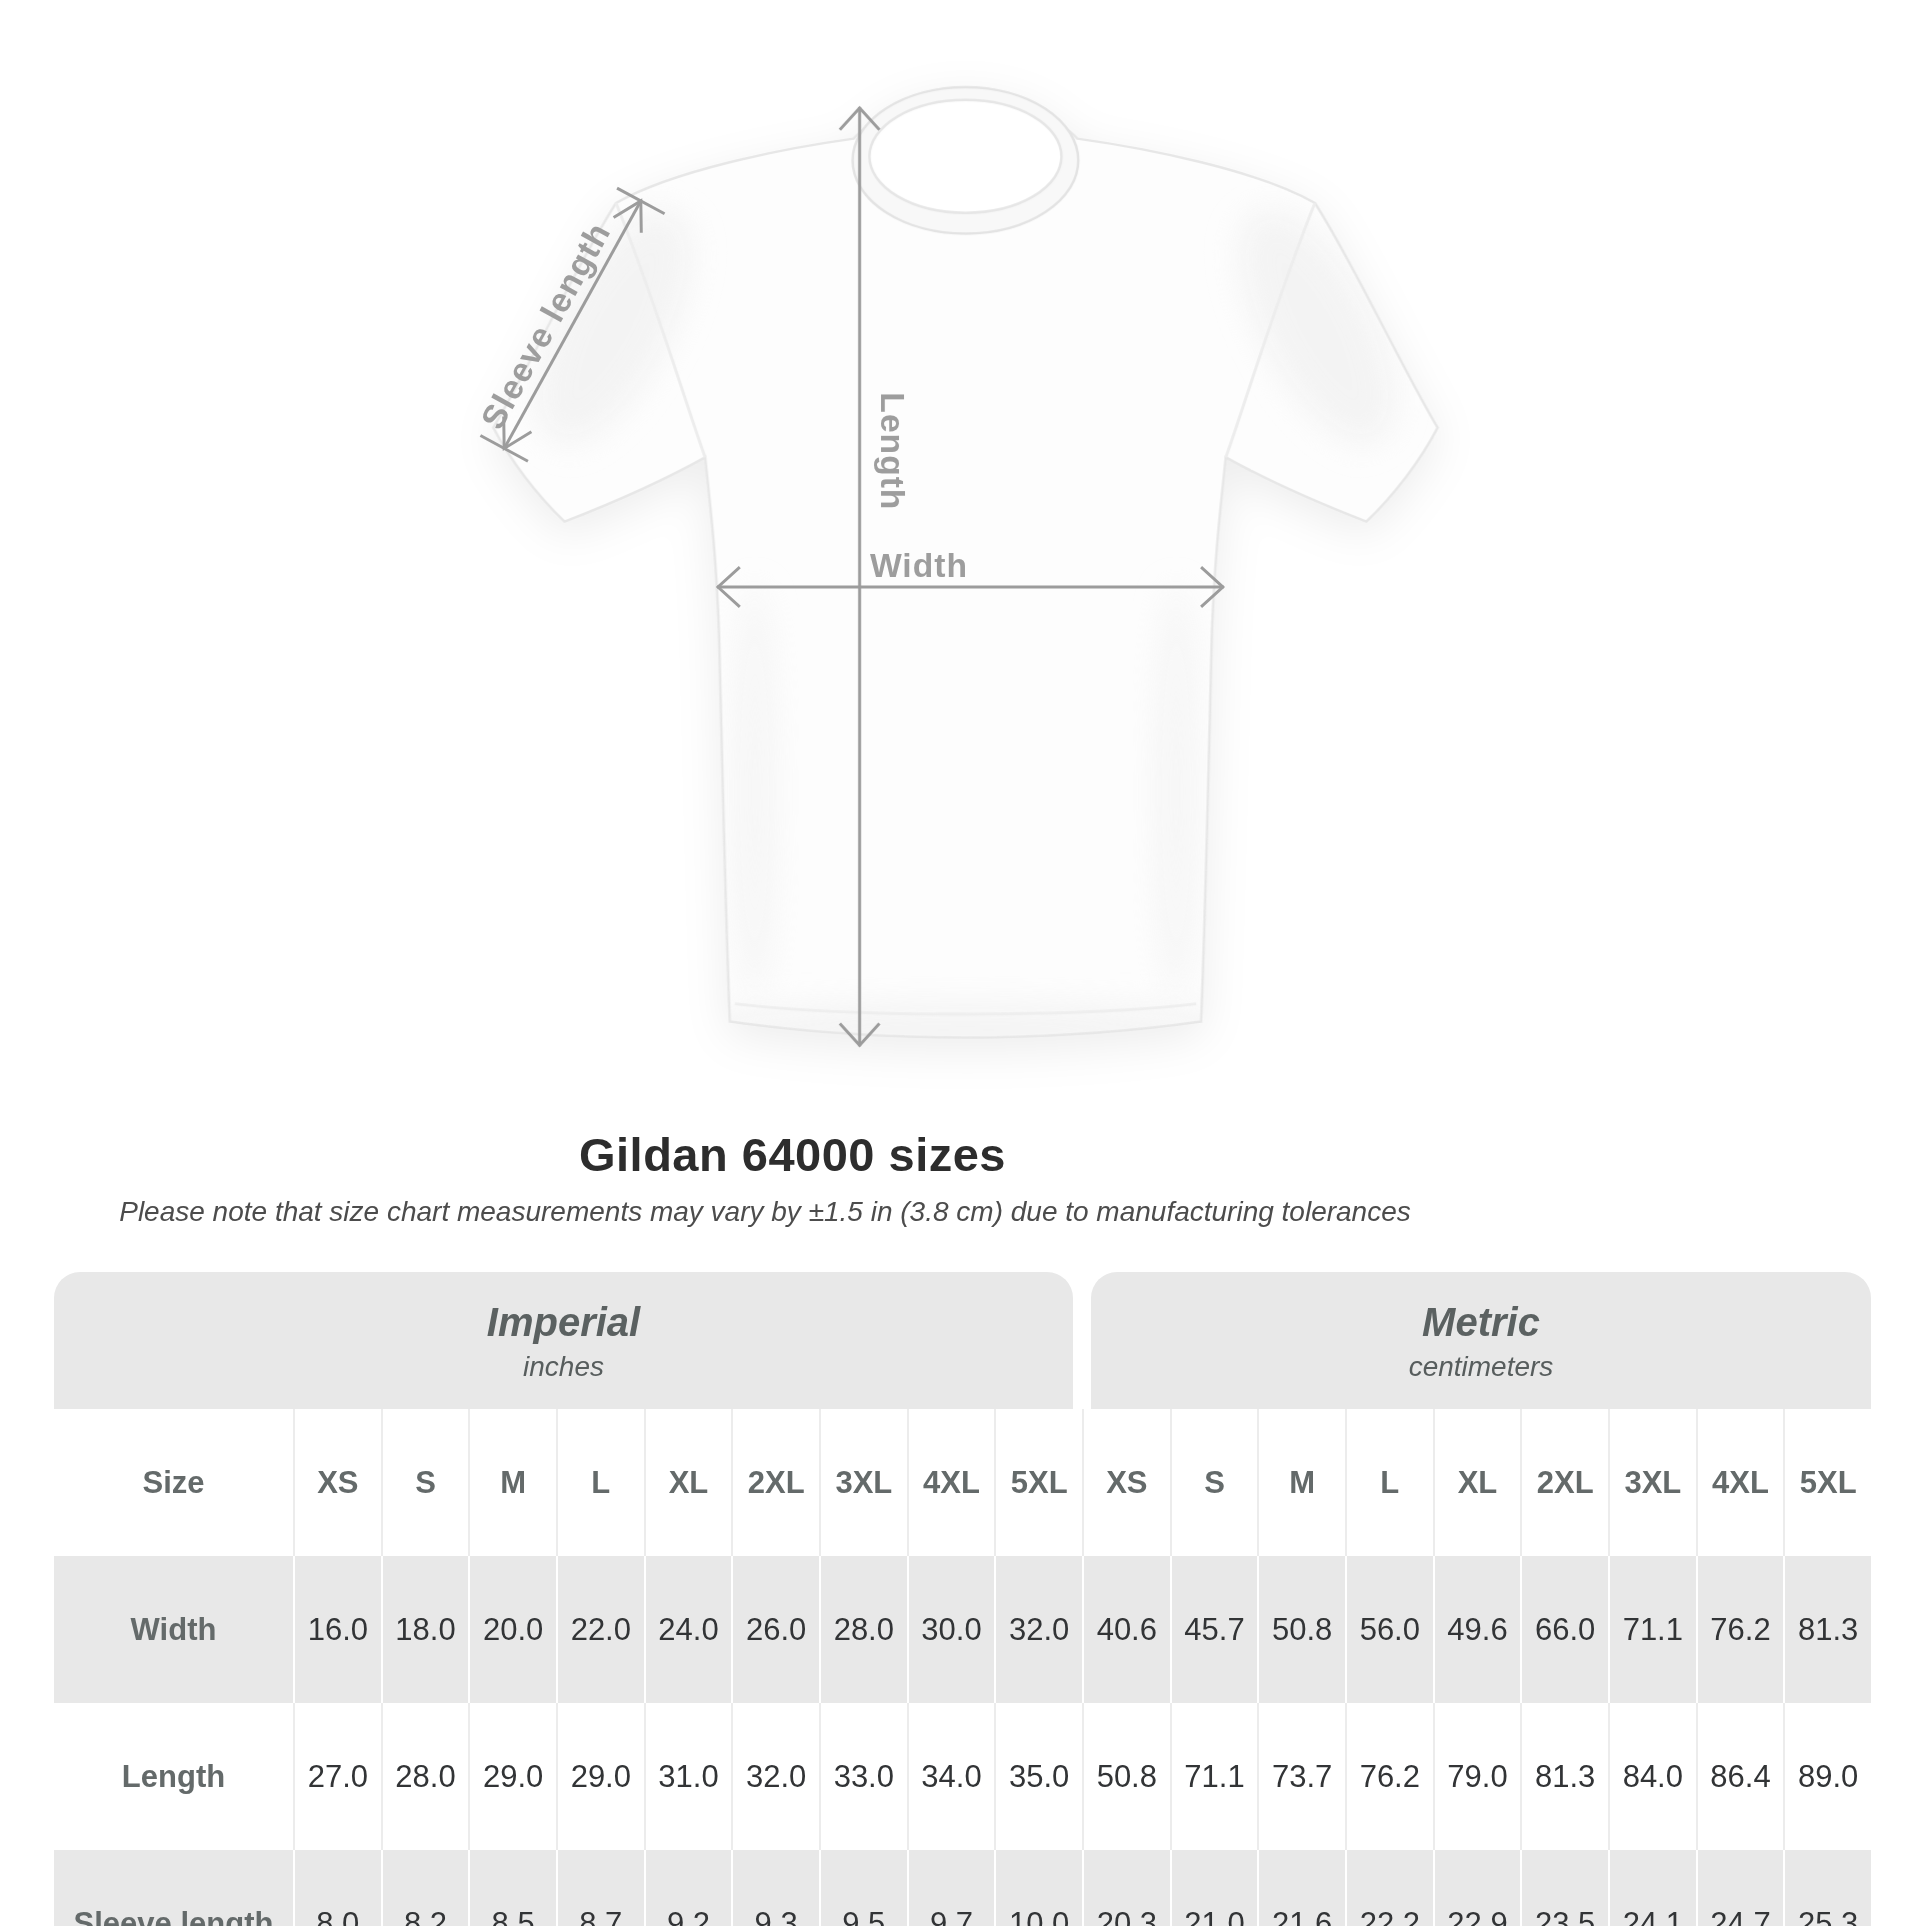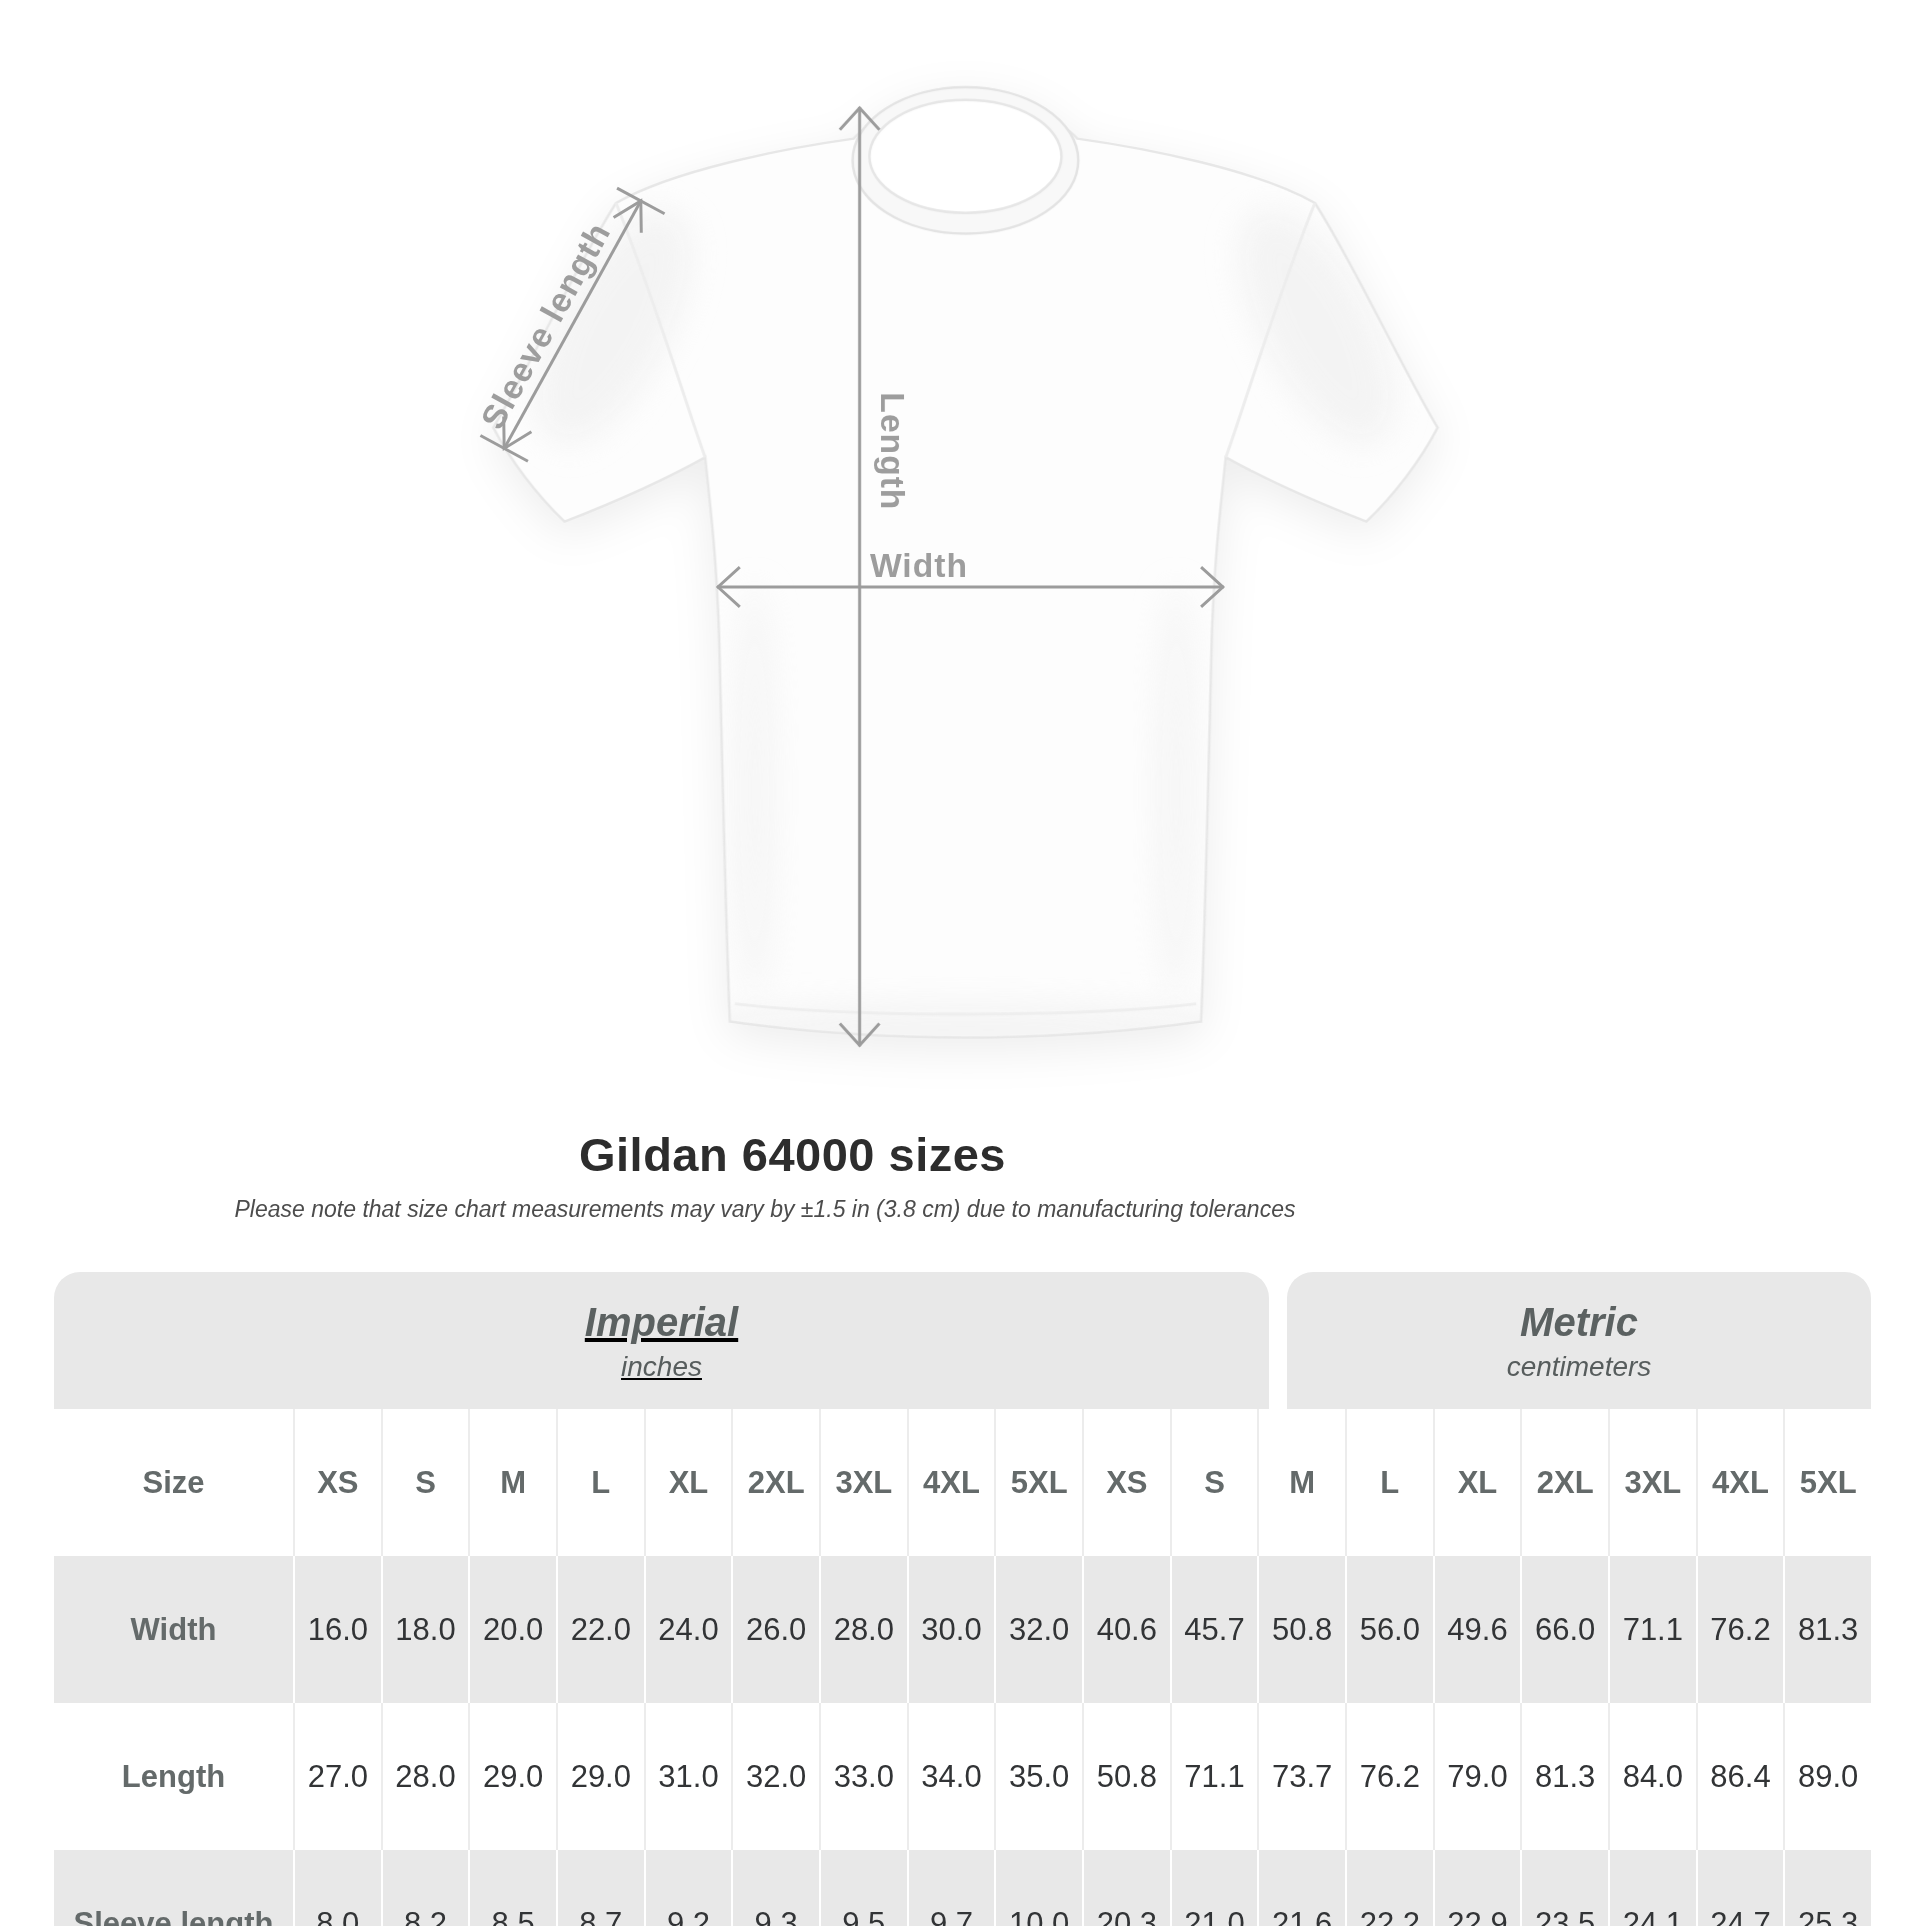--- a/index.html
+++ b/index.html
@@ -8,28 +8,28 @@
 
   
   .diagram-svg{position:absolute;left:0;top:0;}
   .tee{filter:drop-shadow(0px 12px 22px rgba(0,0,0,0.07));}
   .ann-label{font-family:"Liberation Sans","DejaVu Sans",sans-serif;font-weight:bold;font-size:34px;fill:#9d9d9d;letter-spacing:1px;}
 
   
   .page-title{position:absolute;left:0;top:1127px;width:1585px;text-align:center;
     font-size:47px;font-weight:bold;color:#2d2d2d;letter-spacing:0.5px;}
   .page-subtitle{position:absolute;left:0;top:1196px;width:1530px;text-align:center;
-    font-size:23px;font-style:italic;color:#4c4c4c;}
+    font-size:28px;font-style:italic;color:#4c4c4c;}
 
   
   .size-table{position:absolute;left:54px;top:1272px;width:1817px;}
   .groupband{display:flex;gap:18px;height:137px;}
   .group{background:#e8e8e8;border-radius:26px 26px 0 0;display:flex;flex-direction:column;
     align-items:center;justify-content:center;padding-top:2px;}
-  .g-imperial{width:1215px;text-decoration:underline;}
+  .g-imperial{width:1019px;}
   .g-metric{flex:1;}
   .gname{font-size:40px;font-weight:bold;font-style:italic;color:#5b6161;}
   .gunit{font-size:28px;font-style:italic;color:#575d5d;margin-top:6px;}
 
   .grid{display:grid;grid-template-columns:239px repeat(18,1fr);height:147px;}
   .grid .cell{display:flex;align-items:center;justify-content:center;
     font-size:31px;color:#323436;}
   .grid .cell + .cell{border-left:2px solid #ececec;}
   .grid.gray{background:#e8e8e8;}
   .grid.gray .cell + .cell{border-left-color:#ffffff;}

